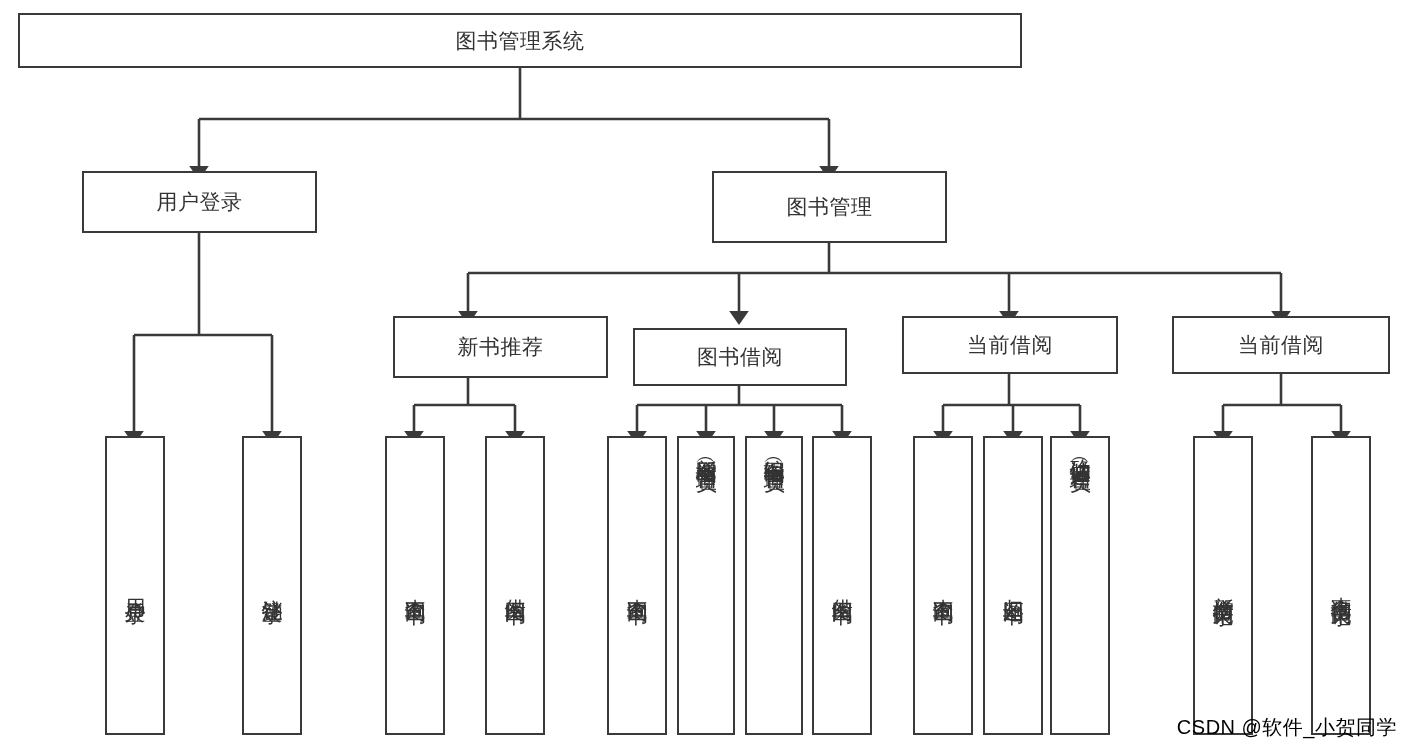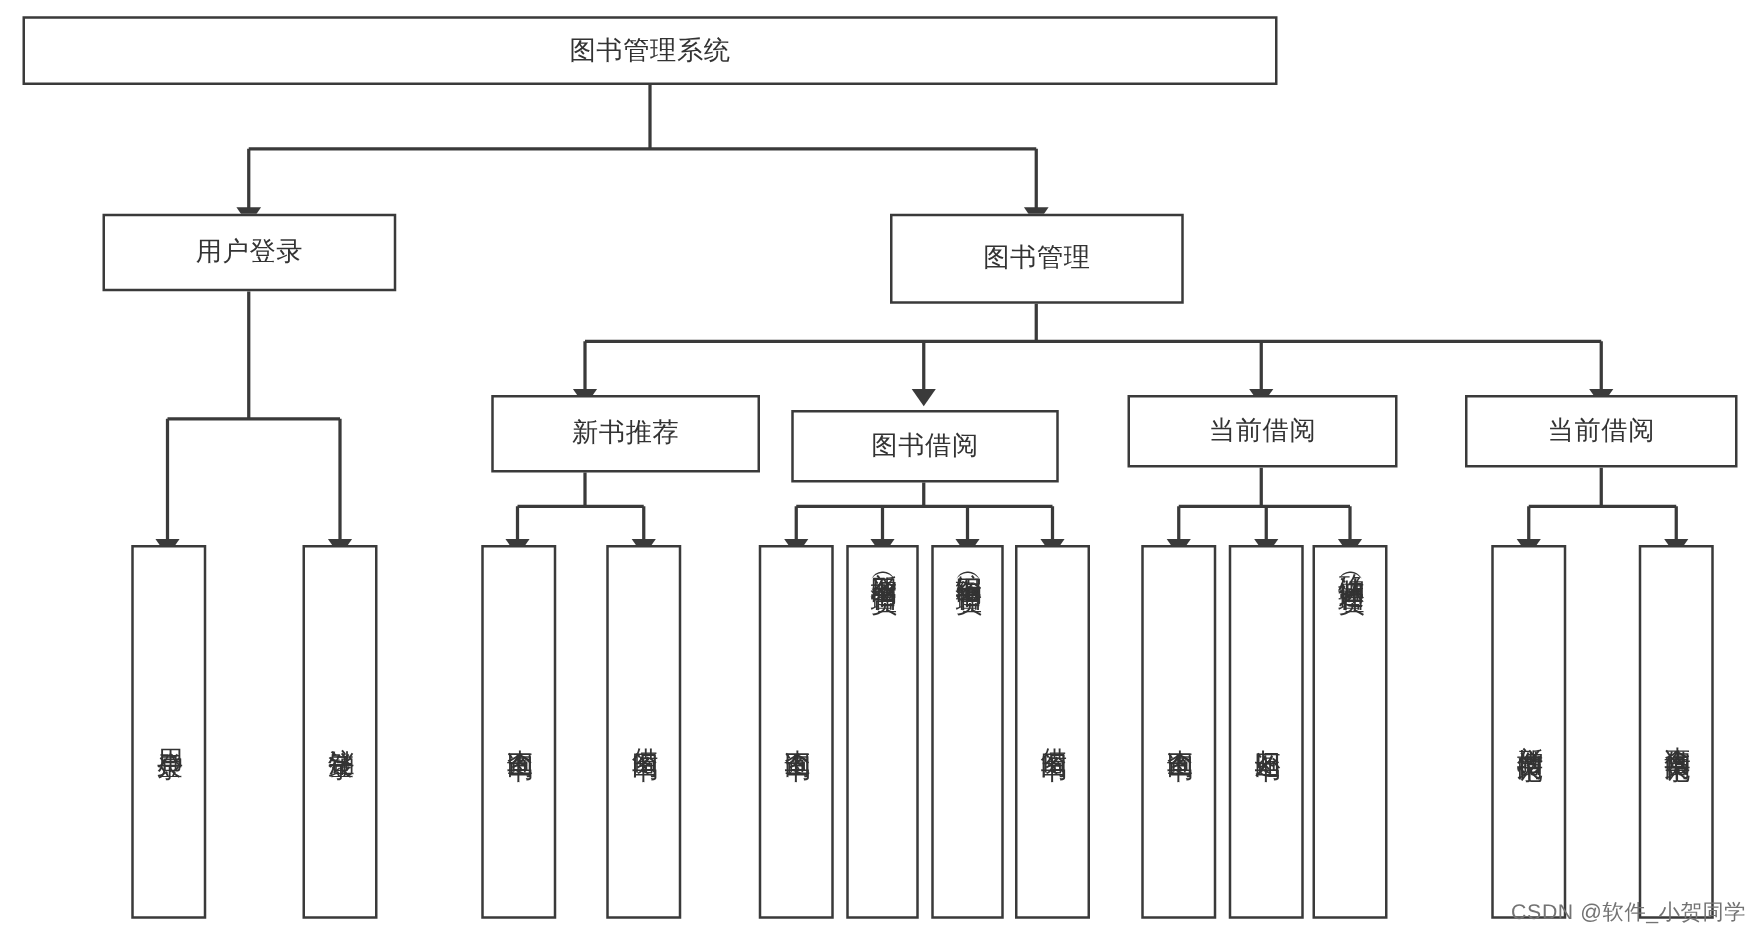--- a/index.html
+++ b/index.html
@@ -60,22 +60,22 @@
     left: 0;
     top: 0;
     width: 1405px;
     height: 747px;
     pointer-events: none;
   }
   .watermark {
     position: absolute;
     right: 8px;
     bottom: 6px;
-    font-size: 17px;
-    color: #737373;
+    font-size: 20px;
+    color: #000000;
     white-space: nowrap;
     letter-spacing: 0.5px;
   }
 </style>
 </head>
 <body>
 
 <div id="diagram-root">
 
   <svg class="connectors" viewBox="0 0 1405 747" xmlns="http://www.w3.org/2000/svg">

